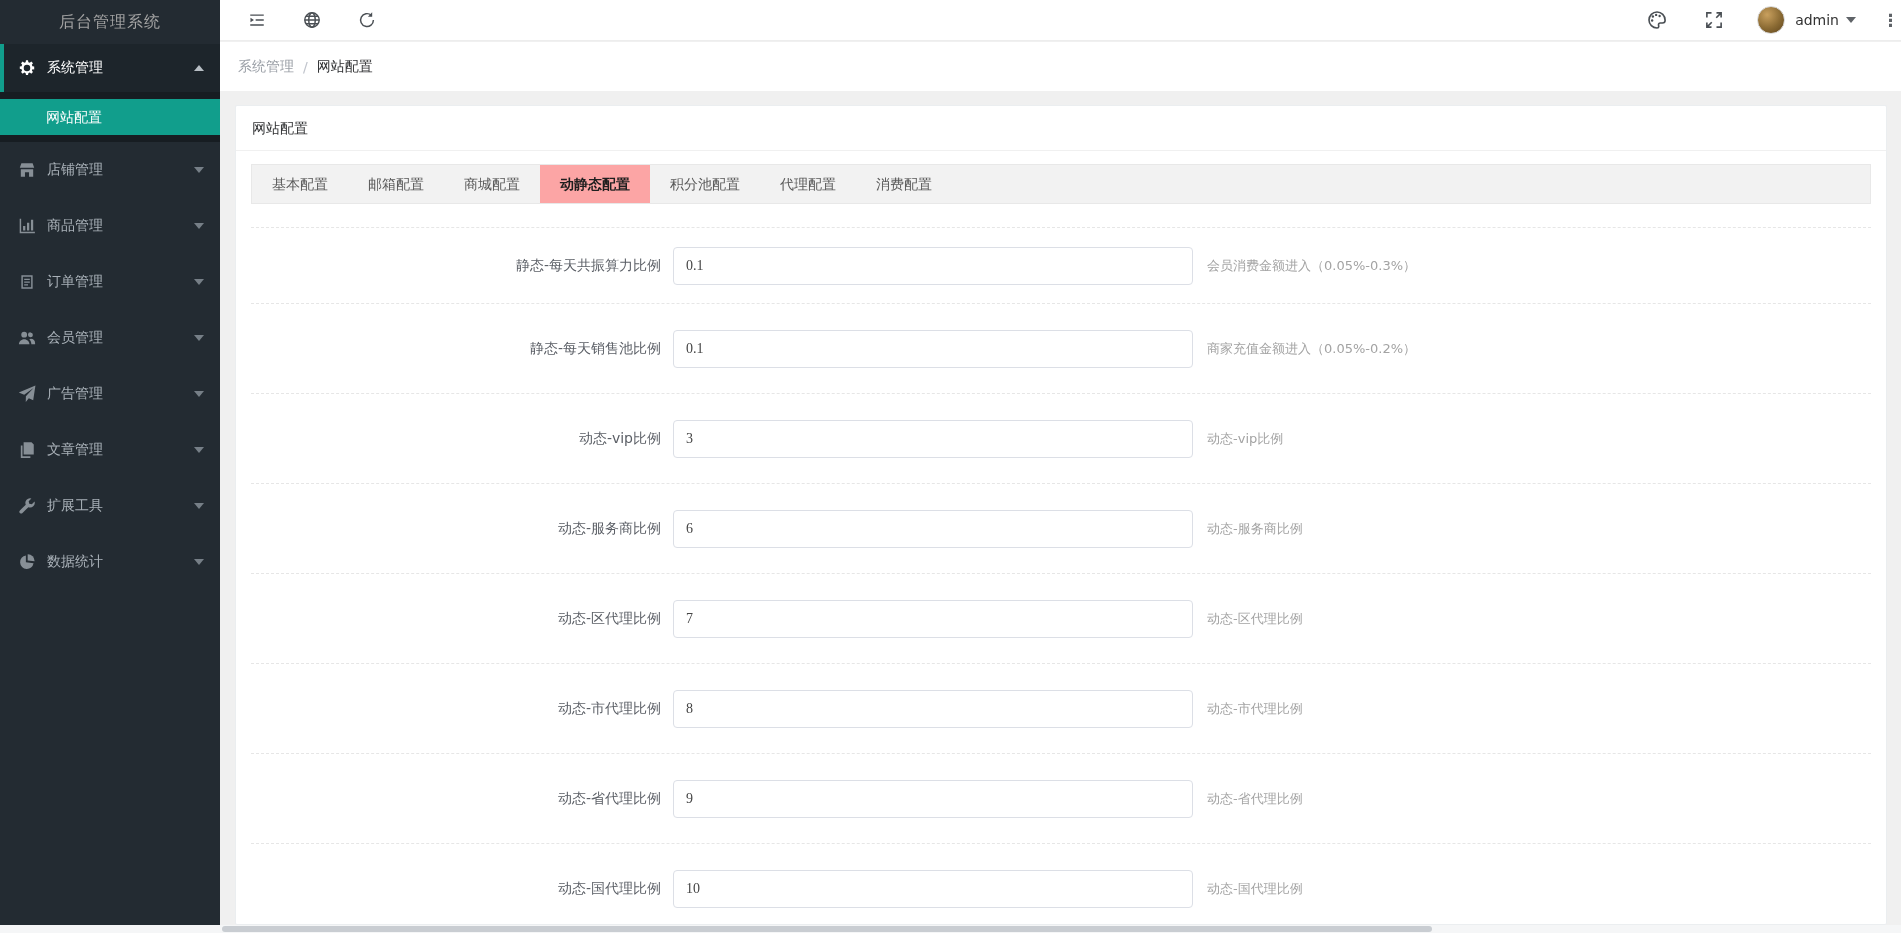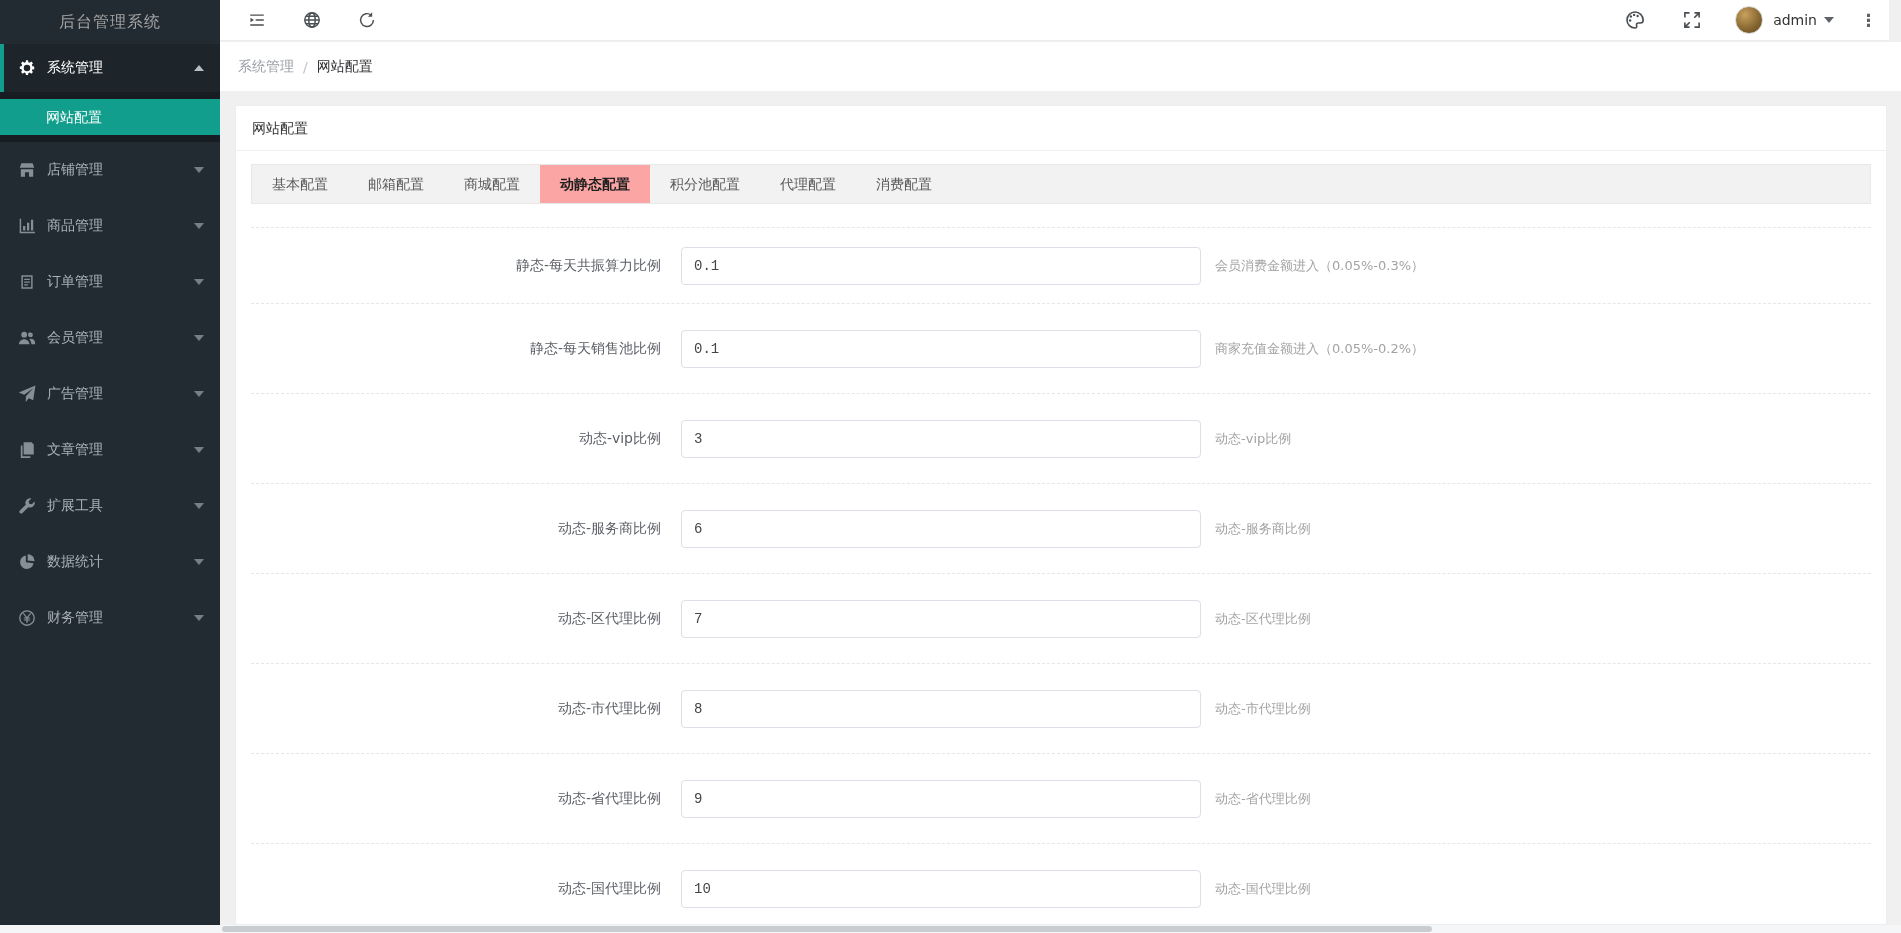--- a/index.html
+++ b/index.html
@@ -23,23 +23,23 @@
   .caret.up   { border-left:5px solid transparent; border-right:5px solid transparent;
                 border-bottom:6px solid #b7bec4; }
   .caret.down { border-left:5px solid transparent; border-right:5px solid transparent;
                 border-top:6px solid #767f87; }
   .submenu { background:#171d22; padding:7px 0; }
   .submenu-item { height:36px; line-height:36px; padding-left:46px; color:#d4d9dd;
     font-size:14px; cursor:pointer; }
   .submenu-item.active { background:#119e8c; color:#ffffff; }
 
   
-  .topbar { position:absolute; left:220px; top:0; right:12px; height:41px;
+  .topbar { position:absolute; left:220px; top:0; right:0; height:41px;
     background:#ffffff; border-bottom:1px solid #ededed;
-    display:flex; align-items:center; padding:0 10px 0 28px; }
+    display:flex; align-items:center; padding:0 0 0 28px; }
   .tb-btn { width:18px; height:18px; margin-right:37px; cursor:pointer; flex:none; }
   .tb-btn svg { width:18px; height:18px; }
   .tb-right { margin-left:auto; display:flex; align-items:center; }
   .tb-rbtn { width:20px; height:20px; margin-left:37px; cursor:pointer; flex:none; }
   .tb-rbtn svg { width:20px; height:20px; }
   .avatar { width:28px; height:28px; border-radius:50%; margin-left:33px;
     background:radial-gradient(circle at 35% 30%, #c9a05e 0%, #8a6a33 55%, #5d431c 100%);
     border:1px solid #d9d9d9; flex:none; cursor:pointer; }
   .admin-name { margin-left:10px; font-size:14px; color:#333; cursor:pointer; }
   .admin-caret { width:0; height:0; border-left:5px solid transparent;
@@ -69,24 +69,24 @@
   .tab { padding:0 20px; line-height:38px; font-size:14px; color:#585858;
     cursor:pointer; white-space:nowrap; }
   .tab.active { background:#fca5a5; color:#1f1f1f; font-weight:bold; }
 
   .form-area { margin:23px 15px 0 15px; border-top:1px dashed #e6e6e6; }
   .form-row { height:90px; display:flex; align-items:center;
     border-bottom:1px dashed #e6e6e6; }
   .form-row:first-child { height:76px; }
   .form-label { width:410px; text-align:right; font-size:14px; color:#5b5f66;
     flex:none; white-space:nowrap; }
-  .form-input { width:520px; height:38px; margin-left:20px; flex:none;
+  .form-input { width:520px; height:38px; margin-left:12px; flex:none;
     border:1px solid #dcdfe6; border-radius:4px; padding:0 12px;
     font-size:14px; color:#454545; outline:none; background:#fff;
-    font-family:Liberation Mono, monospace; }
+    font-family:Liberation Serif, serif; }
   .form-help { margin-left:14px; font-size:13px; color:#a3a3a3; white-space:nowrap; }
 
   
   .hbar { position:absolute; left:0; right:0; bottom:0; height:8px;
     background:#f5f6f7; z-index:9; }
   .hbar-thumb { position:absolute; left:222px; top:1px; width:1210px; height:6px;
     background:#c9cdd2; border-radius:3px; cursor:pointer; }
 
   .ico-stroke { fill:none; stroke:#4a4f54; stroke-width:1.3; }
   .ico-fill { fill:#4a4f54; }
@@ -185,30 +185,20 @@
     <span class="mp-icon">
       <svg viewBox="0 0 16 16">
           <path d="M7 2.2a6 6 0 1 0 6.8 6.9L7 8.3V2.2z"></path>
           <path d="M8.6 1.2a6 6 0 0 1 6.2 6.1l-6.2-.6V1.2z"></path>
         </svg>
     </span>
     <span class="mp-label">数据统计</span>
     <span class="caret down"></span>
   </div>
 
-  <div class="menu-parent">
-    <span class="mp-icon">
-      <svg viewBox="0 0 16 16">
-          <circle cx="8" cy="8" r="6.4" fill="none" stroke="#878f96" stroke-width="1.2"></circle>
-          <path d="M5.3 3.8l2.7 3.4 2.7-3.4h1.2L9 7.5h1.8v.9H8.6v1h2.2v.9H8.6v2h-1.2v-2H5.2v-.9h2.2v-1H5.2v-.9H7L4.1 3.8h1.2z"></path>
-        </svg>
-    </span>
-    <span class="mp-label">财务管理</span>
-    <span class="caret down"></span>
-  </div>
 </div>
 
 <div class="topbar">
   <span class="tb-btn">
     <svg viewBox="0 0 16 16">
         <path class="ico-fill" d="M2 3h12v1.3H2zM6.8 7.4H14v1.3H6.8zM2 11.7h12V13H2zM5.3 8L2.2 6.1v3.8z"></path>
       </svg>
   </span>
   <span class="tb-btn">
     <svg viewBox="0 0 16 16">

